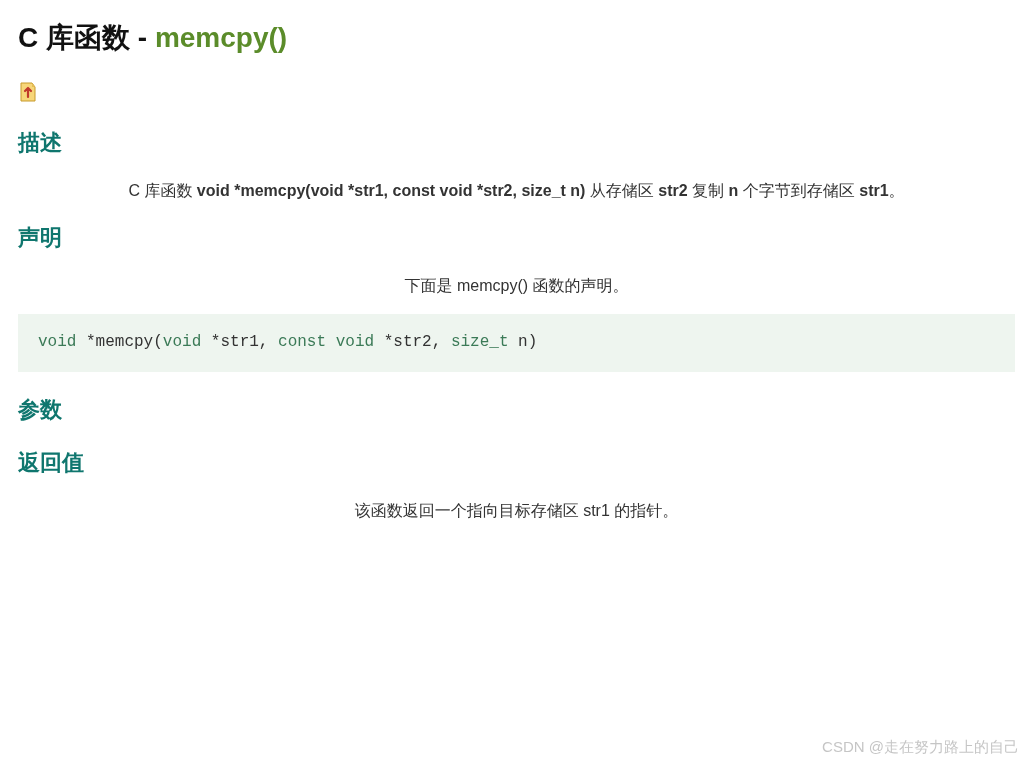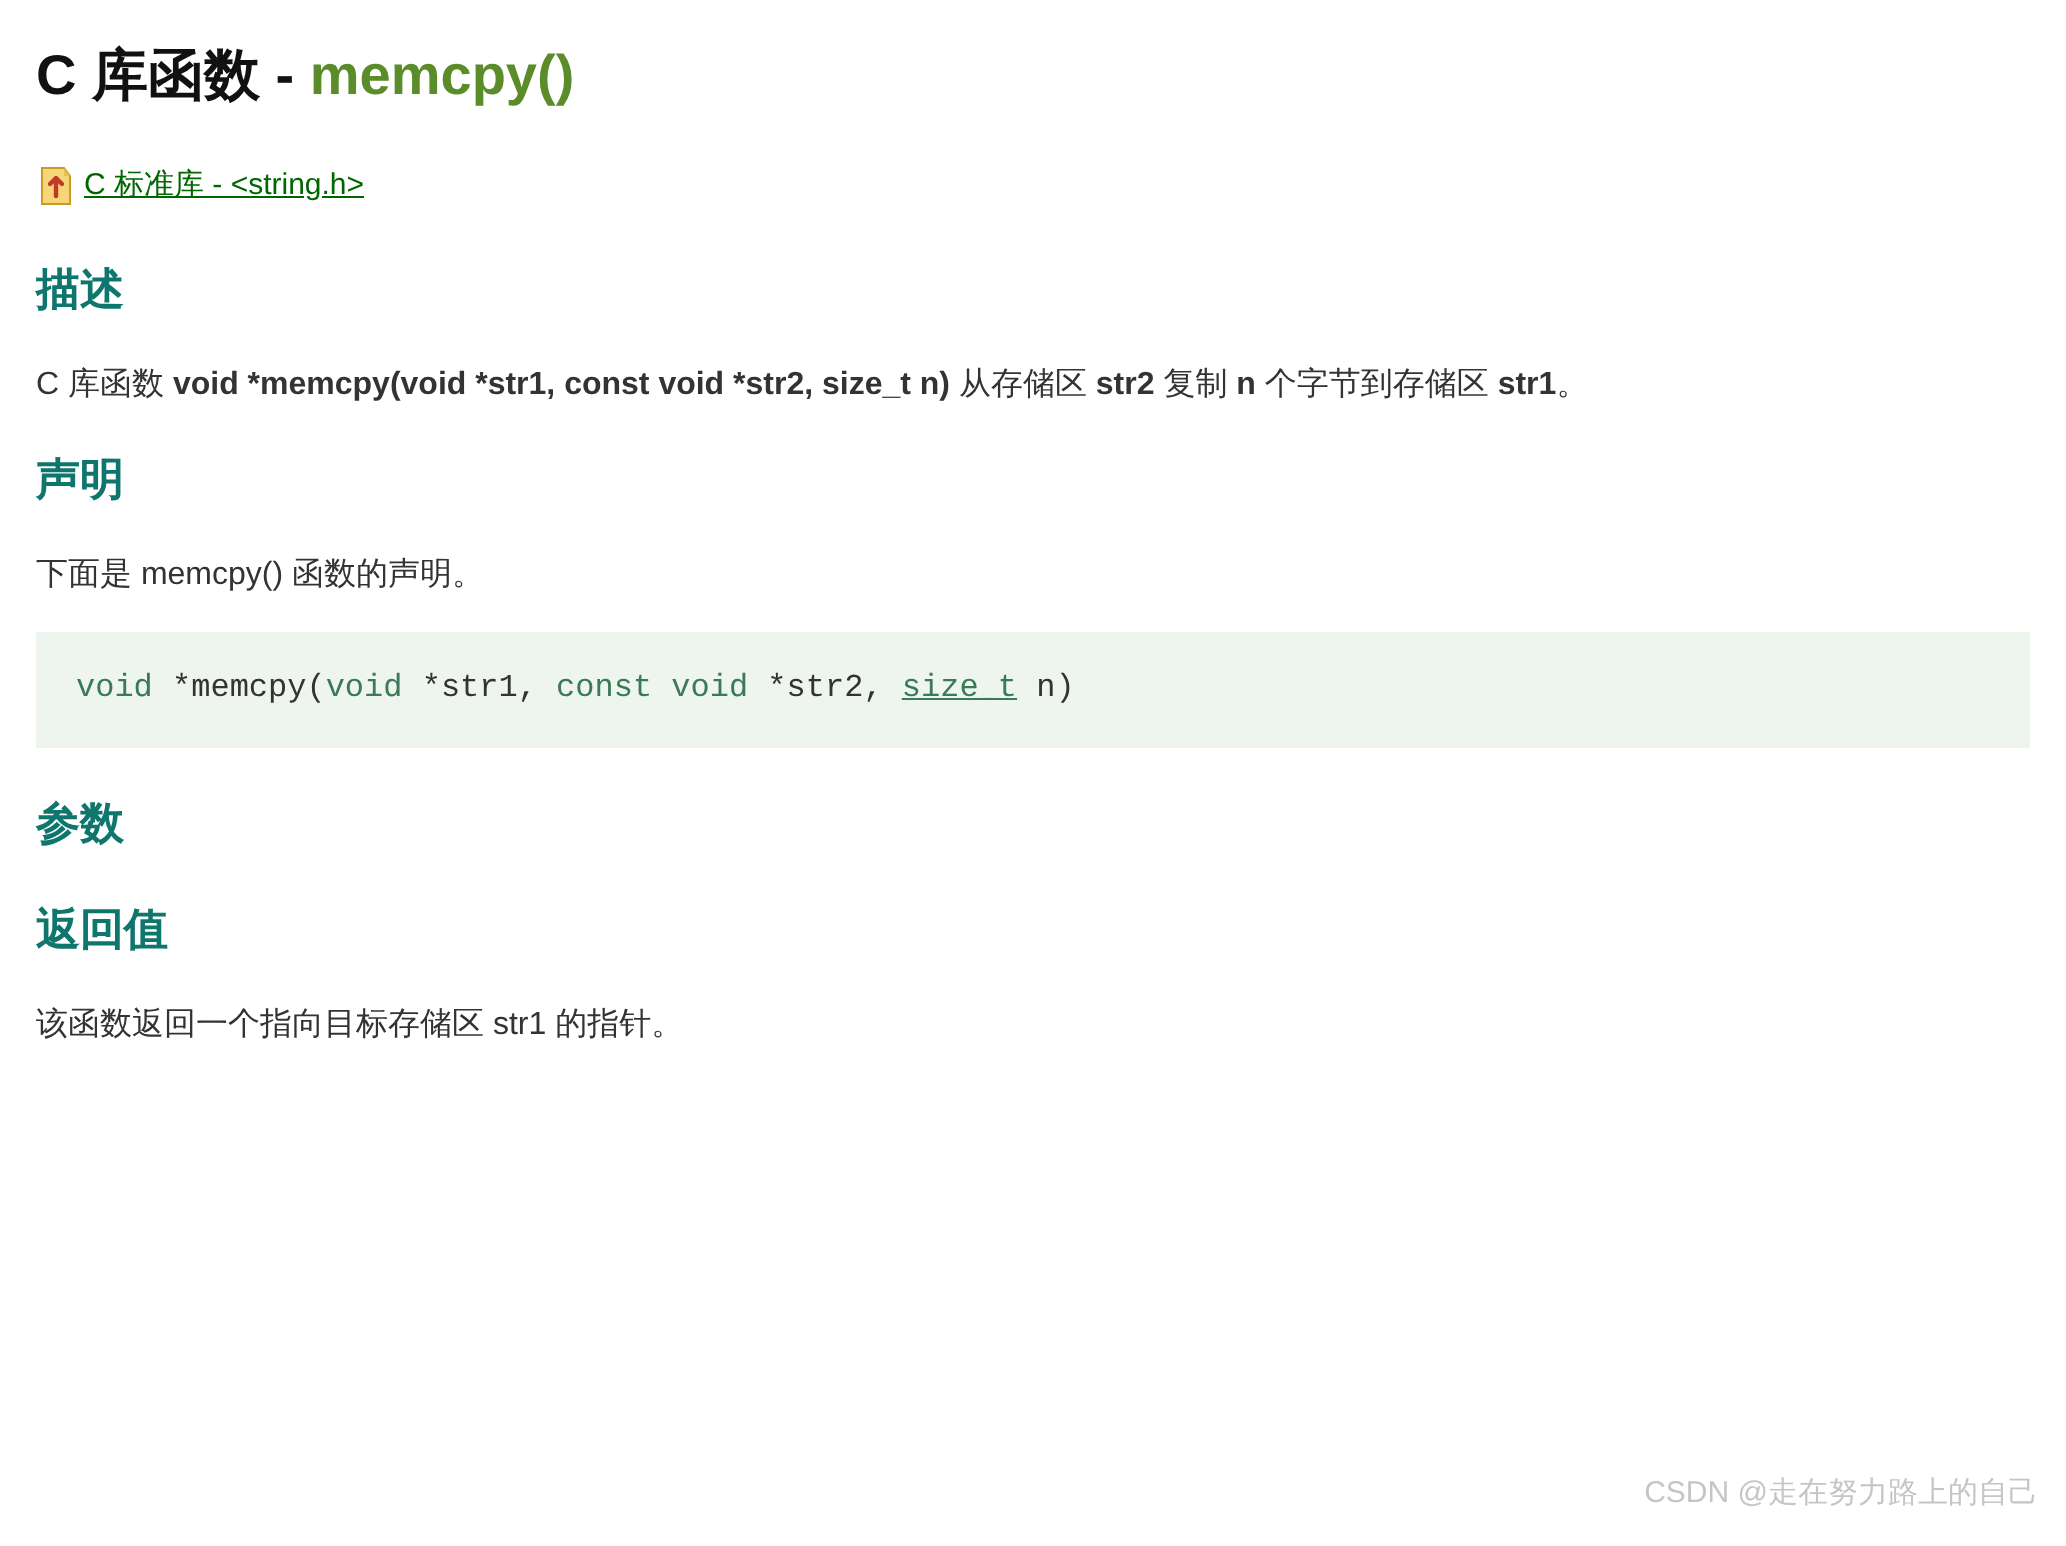--- a/index.html
+++ b/index.html
@@ -46,32 +46,33 @@
       font-size: 22px;
       font-weight: bold;
       margin-top: 14px;
       margin-bottom: 18px;
       color: #0f766e;
     }
     p {
       font-size: 16px;
       margin-bottom: 16px;
       color: #333;
+      text-align: center;
     }
     .codeblock {
       background: #eef5ef;
       padding: 16px 20px;
       margin: 16px 0 20px 0;
       font-family: "Consolas", "Courier New", monospace;
       font-size: 16px;
       white-space: pre;
     }
     .kw { color: #3b7a57; }
     .ident { color: #333; }
-    .type { color: #3b7a57; text-decoration: underline; }
+    .type { color: #3b7a57; }
     ul {
       list-style: none;
       padding-left: 24px;
       margin-bottom: 16px;
     }
     ul li {
       position: relative;
       padding-left: 26px;
       margin-bottom: 22px;
       font-size: 16px;
@@ -104,21 +105,20 @@
 </h1>
 
 <div class="breadcrumb">
   <span class="doc-icon">
     <svg viewBox="0 0 20 22" width="20" height="22">
       <path d="M3 2 L14 2 L17 6 L17 20 L3 20 Z" fill="#f7d67a" stroke="#c79a2a" stroke-width="1"></path>
       <path d="M14 2 L14 6 L17 6 Z" fill="#e6be55"></path>
       <path d="M10 16 L10 7 M10 7 L7 10 M10 7 L13 10" stroke="#c0392b" stroke-width="2.2" fill="none" stroke-linecap="round" stroke-linejoin="round"></path>
     </svg>
   </span>
-  <a href="#"> C 标准库 - &lt;string.h&gt;</a>
 </div>
 
 <h2>描述</h2>
 <p>
   <span>C 库函数 </span><b>void *memcpy(void *str1, const void *str2, size_t n)</b><span> 从存储区 </span><b>str2</b><span> 复制 </span><b>n</b><span> 个字节到存储区 </span><b>str1</b><span>。</span>
 </p>
 
 <h2>声明</h2>
 <p>下面是 memcpy() 函数的声明。</p>
 

